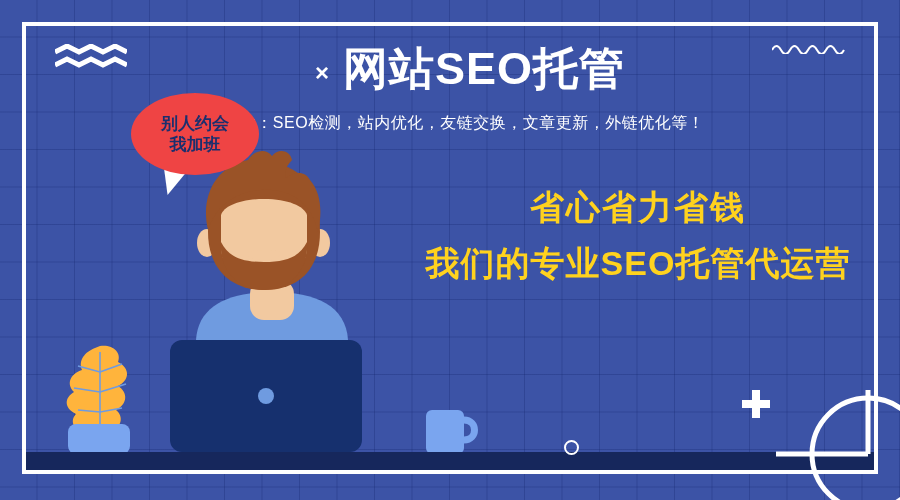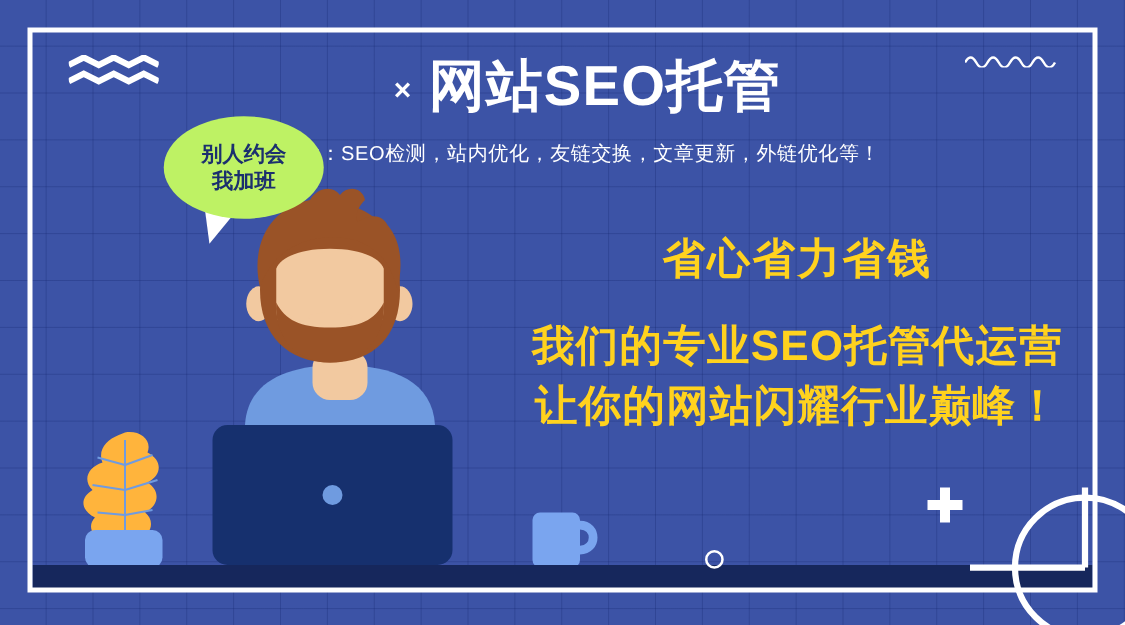--- a/index.html
+++ b/index.html
@@ -69,29 +69,29 @@
   .subtitle {
     position:absolute; left:0; top:113px; width:900px;
     padding-left:44px;
     text-align:center; color:#ffffff; font-size:16px; letter-spacing:0.5px;
   }
   .tagline {
     position:absolute; left:398px; top:190px; width:480px;
     text-align:center;
     color:#ffd21e;
   }
-  .tag-line-1 { font-size:34px; font-weight:bold; line-height:1.0; letter-spacing:2px; margin-bottom:36px;}
+  .tag-line-1 { font-size:34px; font-weight:bold; line-height:1.0; letter-spacing:2px; margin-bottom:22px;}
   .tag-line-2 { font-size:34px; font-weight:bold; line-height:1.0; letter-spacing:1px; margin-bottom:14px;}
   .tag-line-3 { font-size:34px; font-weight:bold; line-height:1.0; letter-spacing:1px;}
 
   
   .bubble {
     position:absolute; left:131px; top:93px;
     width:128px; height:82px;
-    background:#bef264; border-radius:50%/50%;
+    background:#ef4444; border-radius:50%/50%;
     display:flex; flex-direction:column; align-items:center; justify-content:center;
     color:#1b2f6e; font-size:17px; font-weight:bold; line-height:1.25;
     z-index:6;
   }
   .bubble-tail {
     position:absolute; left:160px; top:160px;
     width:0; height:0;
     border-left:10px solid transparent;
     border-right:22px solid transparent;
     border-top:36px solid #ffffff;
@@ -195,17 +195,16 @@
   <div class="title-row">
     <span class="x-mark">×</span>
     <span class="main-title">网站SEO托管</span>
   </div>
 
   <div class="subtitle">含：SEO检测，站内优化，友链交换，文章更新，外链优化等！</div>
 
   <div class="tagline">
     <div class="tag-line-1">省心省力省钱</div>
     <div class="tag-line-2">我们的专业SEO托管代运营</div>
-    <div class="tag-line-3">让你的网站闪耀行业巅峰！</div>
   </div>
 
   <div class="frame"></div>
 </div>
 
 </body></html>

